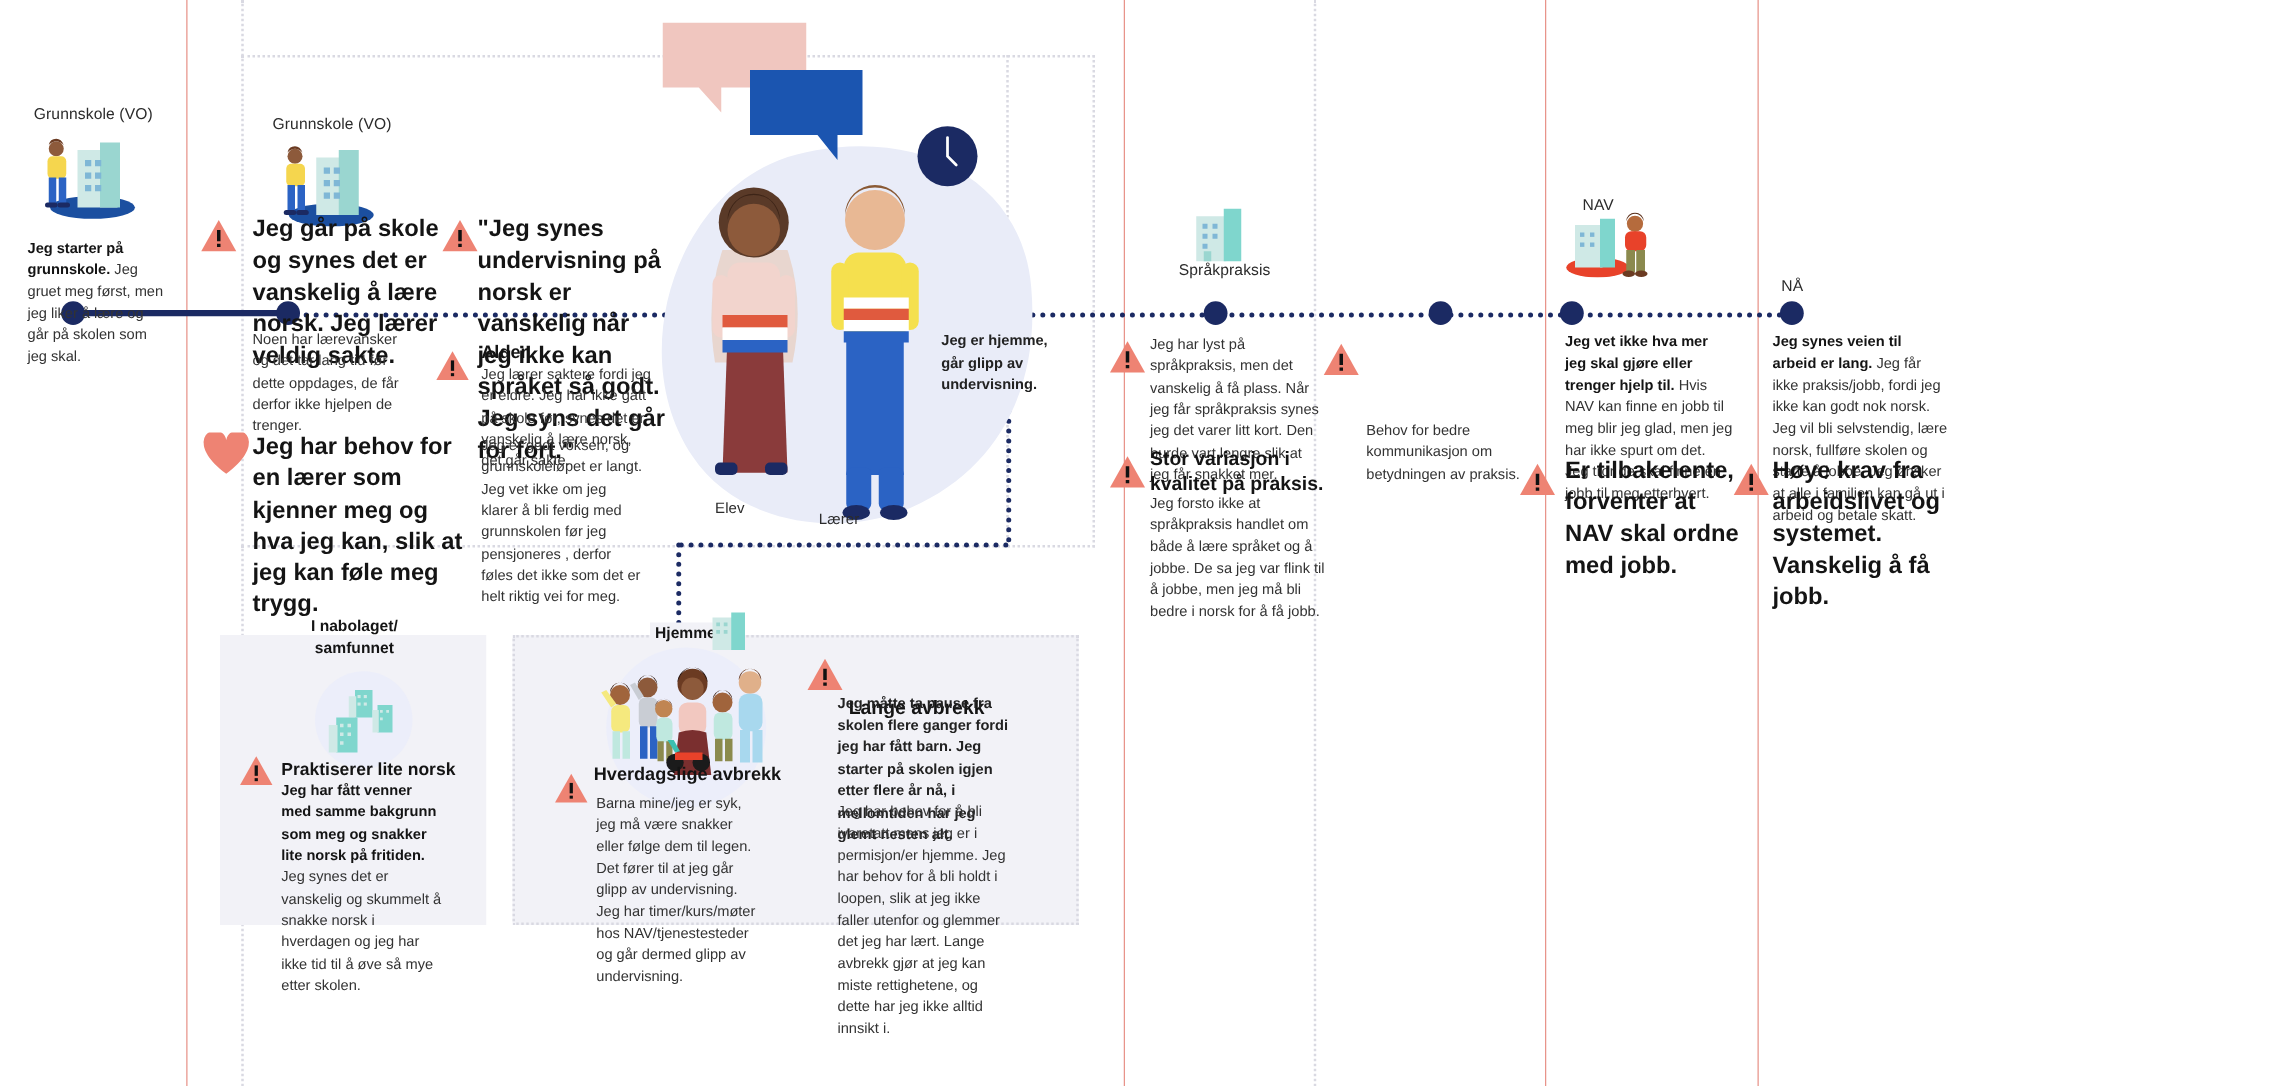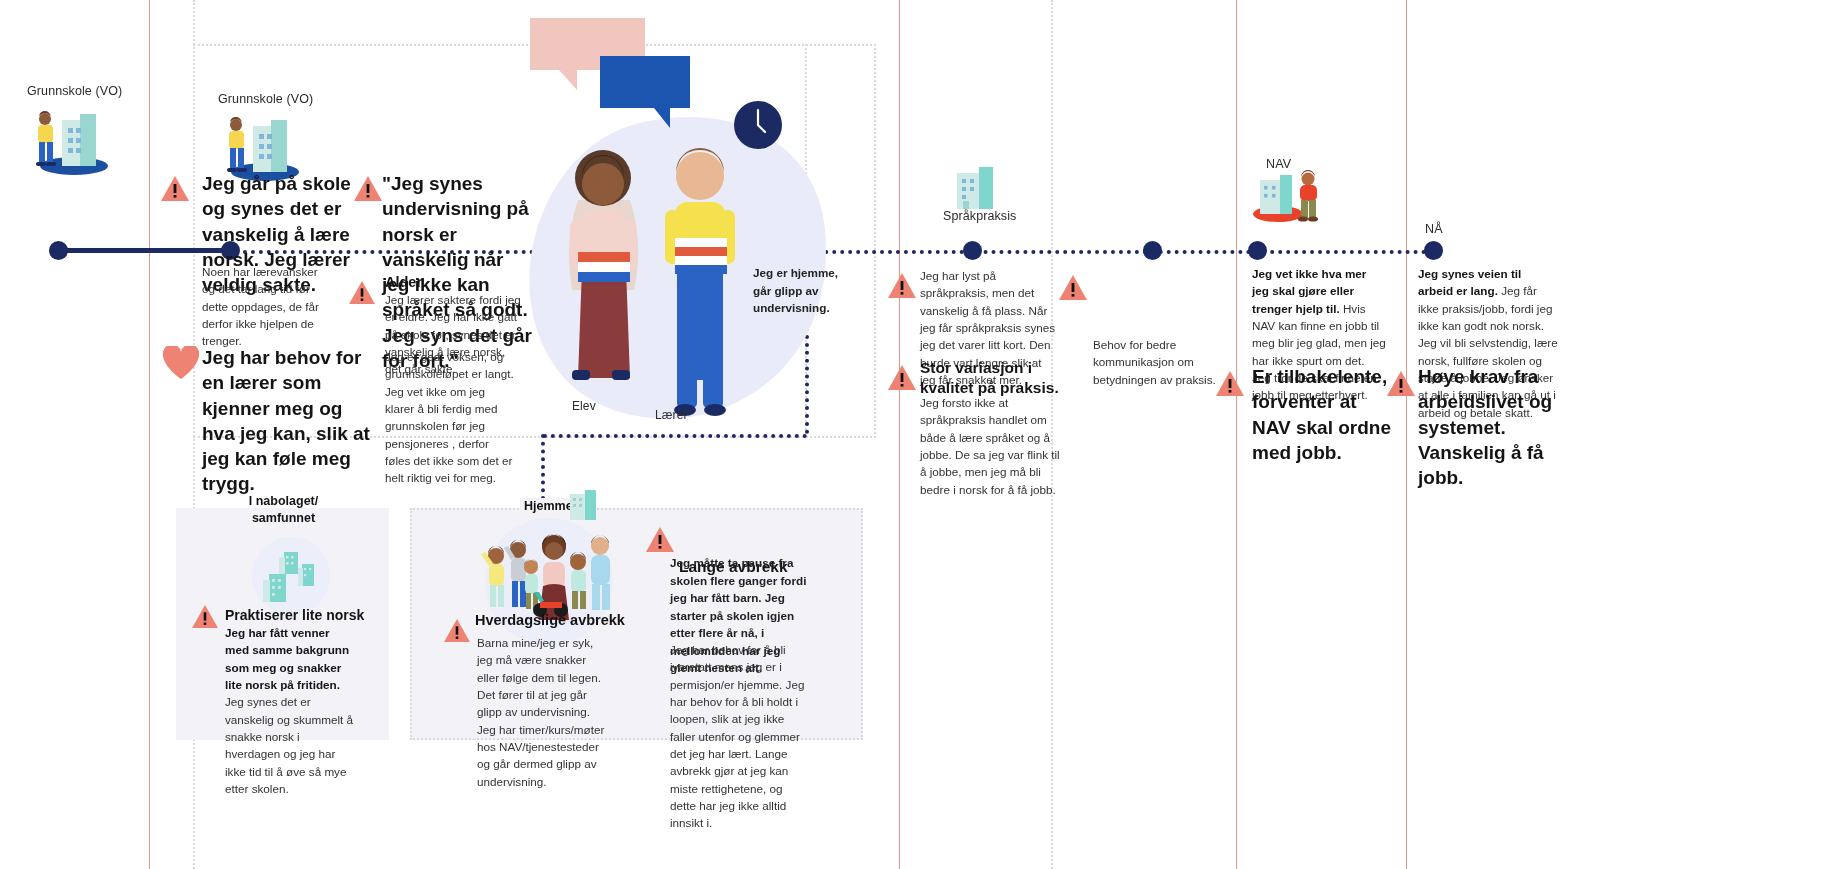--- a/index.html
+++ b/index.html
@@ -108,20 +108,23 @@
       <circle cx="23" cy="13" r="6" fill="#8d5a3b"></circle>
       <path d="M17 10 q6 -6 12 0 q-2 -5 -6 -5 q-5 0 -6 5z" fill="#6b3b22"></path>
       <rect x="16" y="19" width="15" height="18" rx="4" fill="#f5d64e"></rect>
       <rect x="17" y="36" width="6" height="22" fill="#2b63c4"></rect>
       <rect x="25" y="36" width="6" height="22" fill="#2b63c4"></rect>
       <rect x="14" y="56" width="10" height="4" rx="2" fill="#1b2a63"></rect>
       <rect x="24" y="56" width="10" height="4" rx="2" fill="#1b2a63"></rect>
     </svg>
   </div>
 
+  <div class="body" style="left:22px; top:190px; width:112px;">
+    <b>Jeg starter på grunnskole.</b><span> Jeg gruet meg først, men jeg liker å lære og går på skolen som jeg skal.</span>
+  </div>
 
   <div class="lbl" style="left:218px; top:92px; width:140px;">Grunnskole (VO)</div>
 
   <div class="ill" style="left:213px; top:112px;">
     <svg width="92" height="72" viewBox="0 0 92 72">
       <ellipse cx="52" cy="60" rx="34" ry="9" fill="#1b4fa0"></ellipse>
       <rect x="40" y="14" width="32" height="46" fill="#cfe9e6"></rect>
       <rect x="58" y="8" width="16" height="52" fill="#9ad6d0"></rect>
       <rect x="46" y="22" width="5" height="5" fill="#7fb7d6"></rect>
       <rect x="46" y="32" width="5" height="5" fill="#7fb7d6"></rect>

